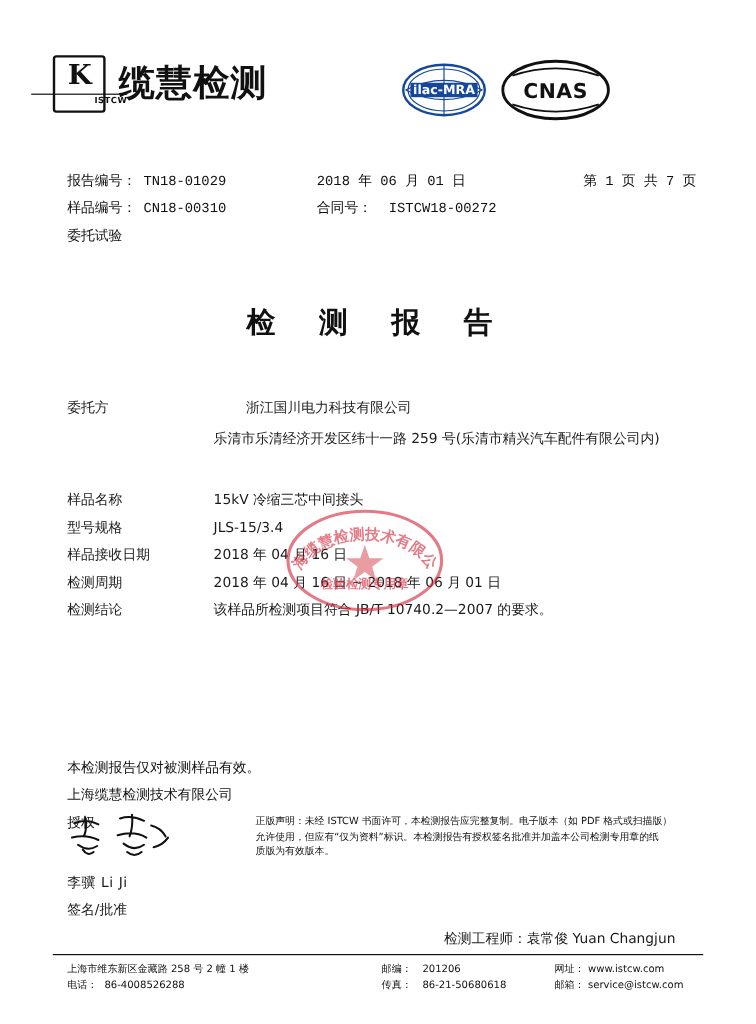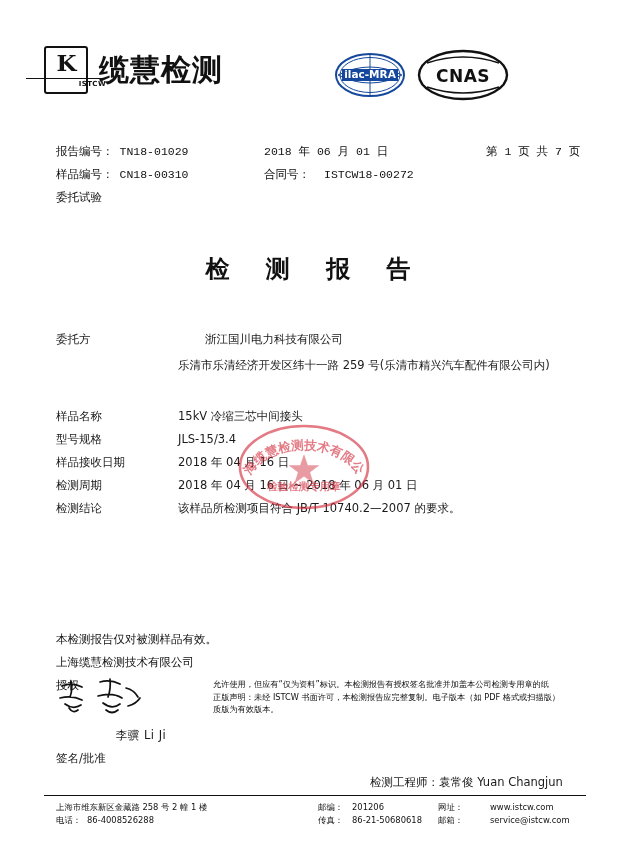--- a/index.html
+++ b/index.html
@@ -218,21 +218,20 @@
     left: 56px;
     top: 676px;
     width: 170px;
     height: 90px;
   }
   .sig-img { width: 92px; height: 42px; }
   .sig-name {
     margin-top: 6px;
     font-size: 11.5px;
     letter-spacing: 0.5px;
-    text-align: center;
   }
   .sig-role {
     margin-top: 8px;
     font-size: 11.5px;
   }
 
   
   .notice {
     position: absolute;
     left: 213px;
@@ -265,21 +264,21 @@
     left: 56px;
     top: 801px;
     width: 530px;
     font-size: 8.4px;
     line-height: 13px;
     color: #111;
   }
   .f-row { position: relative; height: 13px; white-space: nowrap; }
   .f-c1 { position: absolute; left: 0; }
   .f-c2 { position: absolute; left: 262px; }
-  .f-c3 { position: absolute; left: 382px; }
+  .f-c3 { position: absolute; left: 406px; }
 </style>
 </head>
 <body>
 
 <div class="page">
 
   <div class="header">
 
     <div class="brand">
       <div class="brand-mark">
@@ -385,22 +384,22 @@
         <path d="M6 10 q10 -4 20 1 M15 5 q2 8 -1 16 M4 22 q12 -3 22 2 M9 28 q8 6 16 1 M13 32 q4 6 9 2"></path>
         <path d="M44 6 q10 -3 20 2 M54 3 q1 10 -2 18 M42 20 q14 -4 24 2 M47 27 q9 7 17 1 M50 34 q6 5 12 0"></path>
         <path d="M70 12 q8 2 12 9 M72 30 q8 -2 12 -8"></path>
       </g>
     </svg>
     <div class="sig-name">李骥 Li Ji</div>
     <div class="sig-role">签名/批准</div>
   </div>
 
   <div class="notice">
+    <div>正版声明：未经 ISTCW 书面许可，本检测报告应完整复制。电子版本（如 PDF 格式或扫描版）</div>
     <div>允许使用，但应有“仅为资料”标识。本检测报告有授权签名批准并加盖本公司检测专用章的纸</div>
-    <div>正版声明：未经 ISTCW 书面许可，本检测报告应完整复制。电子版本（如 PDF 格式或扫描版）</div>
     <div>质版为有效版本。</div>
   </div>
 
   <div class="engineer">
     <span>检测工程师：</span><span>袁常俊  Yuan  Changjun</span>
   </div>
 
   <div class="footer-rule"></div>
   <div class="footer">
     <div class="f-row">

